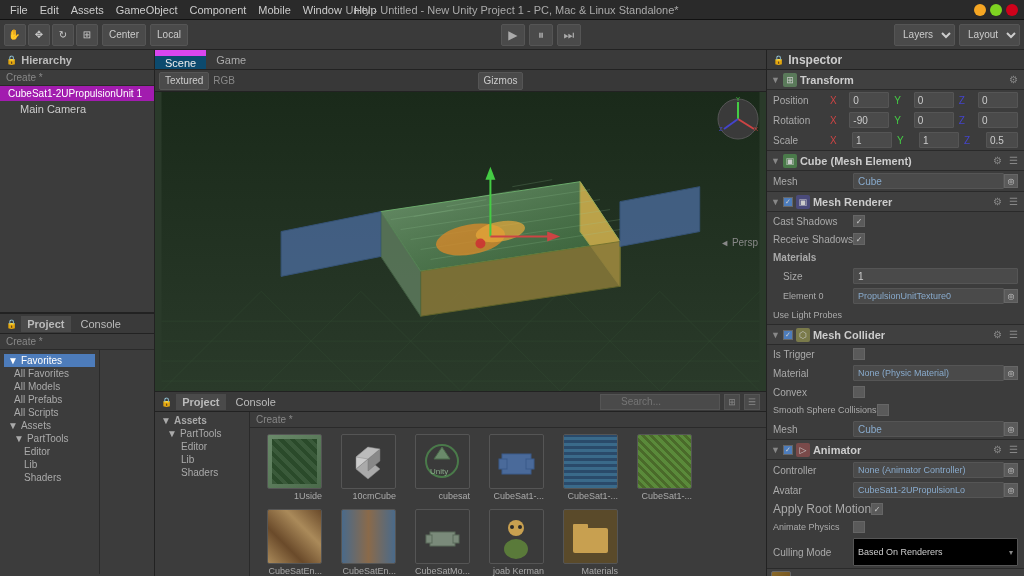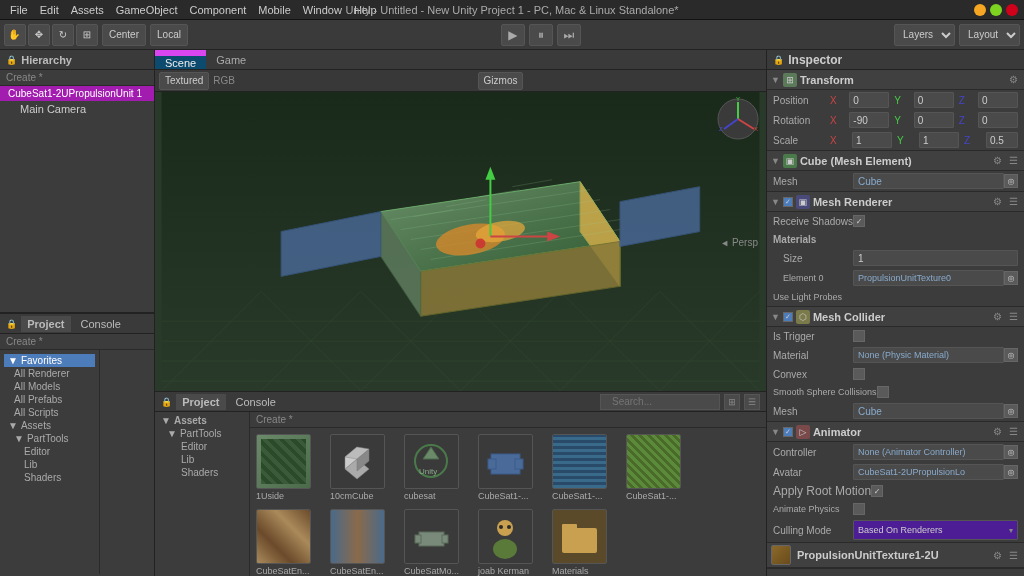--- a/index.html
+++ b/index.html
@@ -58,35 +58,35 @@
     .xyz-row { display: flex; align-items: center; padding: 2px 6px; gap: 2px; }
     .xyz-label { color: #aaa; font-size: 10px; width: 20px; }
     .xyz-input { flex: 1; background: #4a4a4a; border: 1px solid #555; color: #ccc; font-size: 10px; height: 16px; padding: 0 3px; border-radius: 1px; }
     .x-label { color: #cc4444; }
     .y-label { color: #44cc44; }
     .z-label { color: #4444cc; }
     .checkbox { width: 12px; height: 12px; background: #5a5a5a; border: 1px solid #666; display: flex; align-items: center; justify-content: center; font-size: 8px; color: #ccc; }
     .checkbox.checked::after { content: '✓'; }
     .obj-ref { flex: 1; background: #4a4a4a; border: 1px solid #555; color: #88aacc; font-size: 10px; height: 16px; padding: 0 4px; border-radius: 1px; display: flex; align-items: center; gap: 2px; }
     .obj-ref-btn { width: 14px; height: 14px; background: #5a5a5a; border: 1px solid #666; display: flex; align-items: center; justify-content: center; font-size: 8px; cursor: pointer; margin-left: auto; }
-    .dropdown { flex: 1; background: #4c1d95; border: 1px solid #555; color: #ccc; font-size: 10px; height: 20px; padding: 0 4px; border-radius: 1px; display: flex; align-items: center; justify-content: space-between; cursor: pointer; }
+    .dropdown { flex: 1; background: #000000; border: 1px solid #555; color: #ccc; font-size: 10px; height: 28px; padding: 0 4px; border-radius: 1px; display: flex; align-items: center; justify-content: space-between; cursor: pointer; }
     .dropdown-arrow { font-size: 8px; color: #888; }
 
     
     .comp-toggle { display: flex; align-items: center; gap: 3px; }
     .comp-checkbox { width: 10px; height: 10px; background: #5a5a5a; border: 1px solid #666; display: flex; align-items: center; justify-content: center; font-size: 7px; color: #ccc; cursor: pointer; }
     .comp-checkbox.checked { background: #4d7cbb; }
     .comp-checkbox.checked::after { content: '✓'; }
     .assets-area { display: flex; height: 100%; }
     .assets-sidebar { width: 100px; border-right: 1px solid #2a2a2a; padding: 4px; }
     .asset-folder { font-size: 10px; color: #aaa; padding: 1px 4px; cursor: pointer; display: flex; align-items: center; gap: 3px; }
     .asset-folder.selected { background: #4d7cbb; color: white; }
     .folder-indent { padding-left: 10px; }
     .assets-grid { display: flex; flex-wrap: wrap; padding: 4px; gap: 4px; overflow-x: auto; }
-    .asset-item { display: flex; flex-direction: column; align-items: flex-start; width: 70px; cursor: pointer; padding: 2px; }
+    .asset-item { display: flex; flex-direction: column; align-items: flex-end; width: 70px; cursor: pointer; padding: 2px; }
     .asset-thumb { width: 55px; height: 55px; background: #4a4a4a; border: 1px solid #555; border-radius: 2px; display: flex; align-items: center; justify-content: center; font-size: 20px; overflow: hidden; }
     .asset-name { font-size: 9px; color: #aaa; text-align: center; margin-top: 2px; word-break: break-all; }
 
     
     ::-webkit-scrollbar { width: 6px; height: 6px; }
     ::-webkit-scrollbar-track { background: #2a2a2a; }
     ::-webkit-scrollbar-thumb { background: #555; border-radius: 3px; }
 
     
     .scene-svg { position: absolute; top: 0; left: 0; width: 100%; height: 100%; }
@@ -168,21 +168,21 @@
         <span class="panel-header-tab active" style="font-weight:bold;">Project</span>
         <span class="panel-header-tab">Console</span>
       </div>
       <div class="panel-create">Create *</div>
       <div class="assets-area" style="height:calc(100% - 38px);">
         <div class="assets-sidebar" style="overflow-y:auto;">
           <div class="asset-folder selected">
             <span>▼</span>
             <span>Favorites</span>
           </div>
-          <div class="asset-folder folder-indent">All Renderer</div>
+          <div class="asset-folder folder-indent">All Favorites</div>
           <div class="asset-folder folder-indent">All Models</div>
           <div class="asset-folder folder-indent">All Prefabs</div>
           <div class="asset-folder folder-indent">All Scripts</div>
           <div class="asset-folder">
             <span>▼</span>
             <span>Assets</span>
           </div>
           <div class="asset-folder folder-indent">
             <span>▼</span>
               <span>PartTools</span>
@@ -301,21 +301,21 @@
         <span style="font-size:9px;">◄</span> <span>Persp</span>
       </div>
     </div>
 
     <div style="height:185px;border-top:1px solid #222;background:#3c3c3c;">
       <div class="panel-header">
         <span style="font-size:9px;color:#666;">🔒</span>
         <span class="panel-header-tab active" style="font-weight:bold;">Project</span>
         <span class="panel-header-tab">Console</span>
         <div style="flex:1;"></div>
-        <input type="text" style="background: rgb(74, 74, 74); border: 1px solid rgb(85, 85, 85); color: rgb(204, 204, 204); font-size: 10px; height: 16px; width: 120px; padding: 0px 11px;" placeholder="Search...">
+        <input type="text" style="background: rgb(74, 74, 74); border: 1px solid rgb(85, 85, 85); color: rgb(204, 204, 204); font-size: 10px; height: 16px; width: 120px; padding: 0px 20px;" placeholder="Search...">
         <button style="background:#4a4a4a;border:1px solid #555;color:#888;width:16px;height:16px;font-size:9px;cursor:pointer;">⊞</button>
         <button style="background:#4a4a4a;border:1px solid #555;color:#888;width:16px;height:16px;font-size:9px;cursor:pointer;">☰</button>
       </div>
       <div style="display:flex;height:calc(100% - 20px);">
 
         <div style="width:95px;border-right:1px solid #2a2a2a;overflow-y:auto;padding:2px;">
           <div class="asset-folder" style="font-weight:bold;">
             <span>▼</span>
               <span>Assets</span>
           </div>
@@ -510,20 +510,24 @@
           <div class="comp-checkbox checked"></div>
         </div>
         <span class="small-icon renderer-icon">▣</span>
         <span class="comp-name">Mesh Renderer</span>
         <div class="comp-actions">
           <span class="comp-action-btn">⚙</span>
           <span class="comp-action-btn">☰</span>
         </div>
       </div>
       <div class="inspector-row">
+        <span class="inspector-label">Cast Shadows</span>
+        <div class="checkbox checked"></div>
+      </div>
+      <div class="inspector-row">
         <span class="inspector-label">Receive Shadows</span>
         <div class="checkbox checked"></div>
       </div>
       <div class="inspector-row">
         <span class="inspector-label" style="font-weight:bold;">Materials</span>
       </div>
       <div class="inspector-row">
         <span class="inspector-label" style="padding-left:10px;">Size</span>
         <input class="inspector-value" value="1" style="width: 40px;">
       </div>

